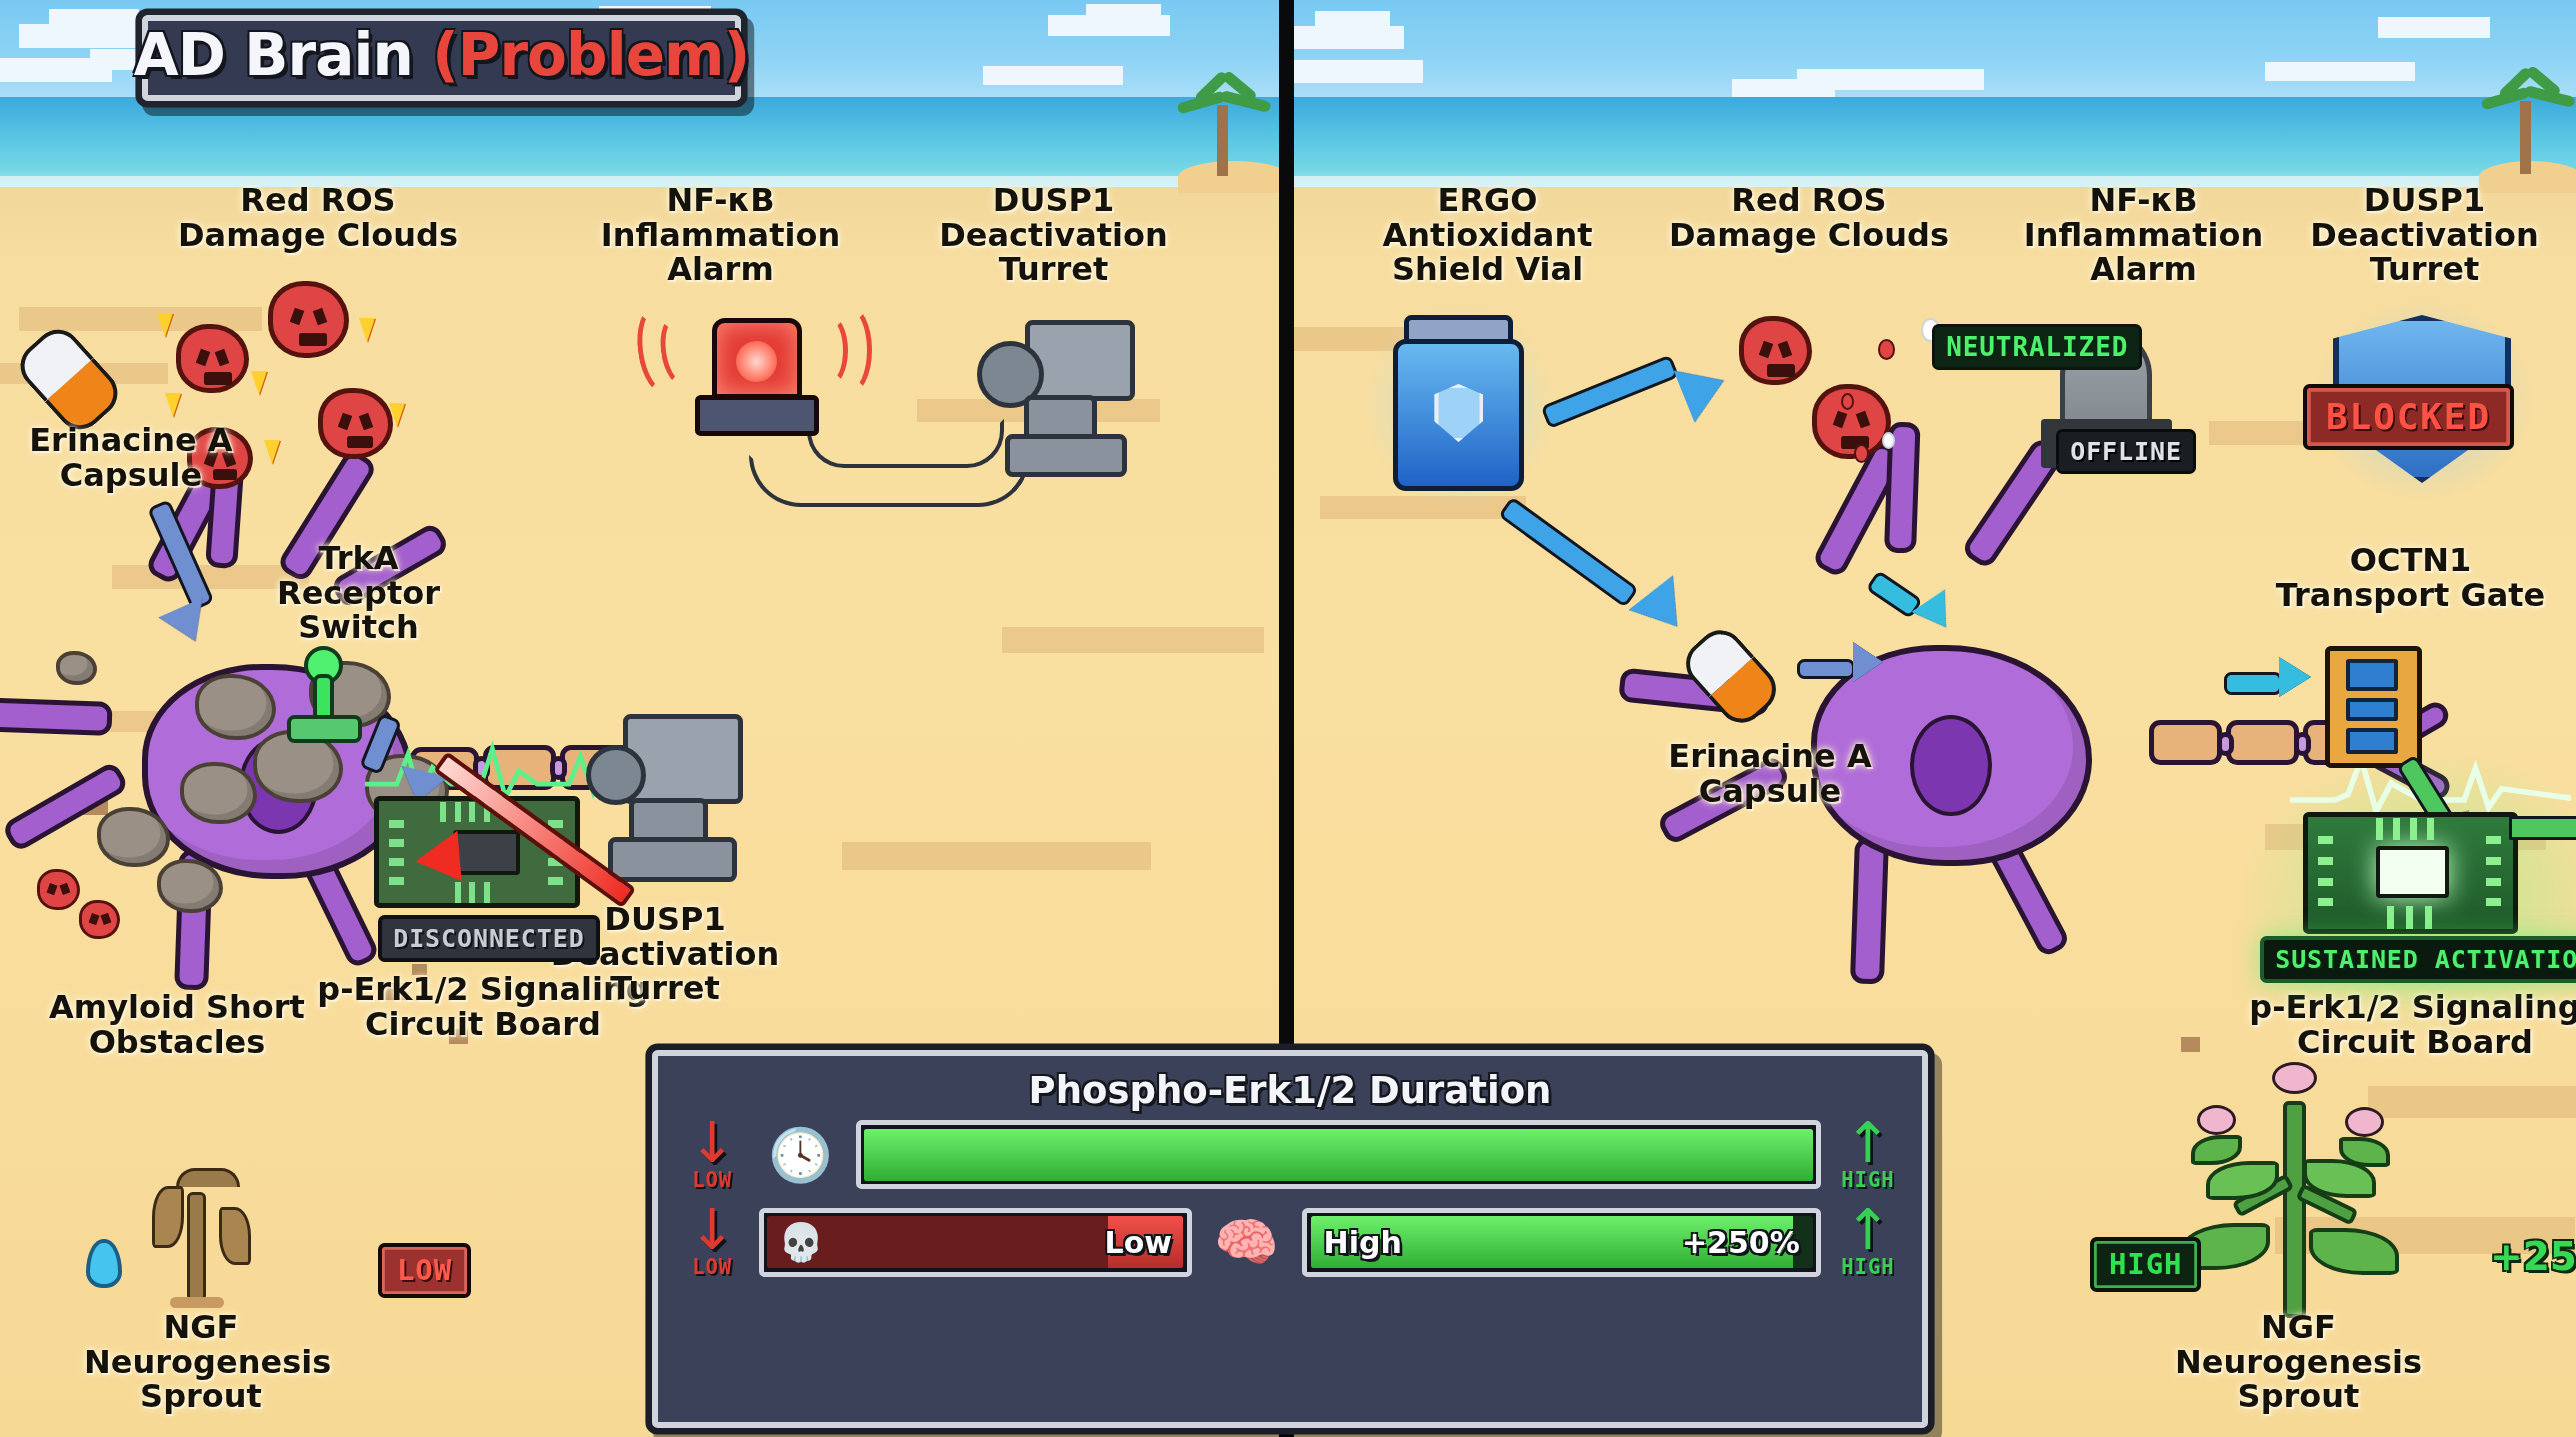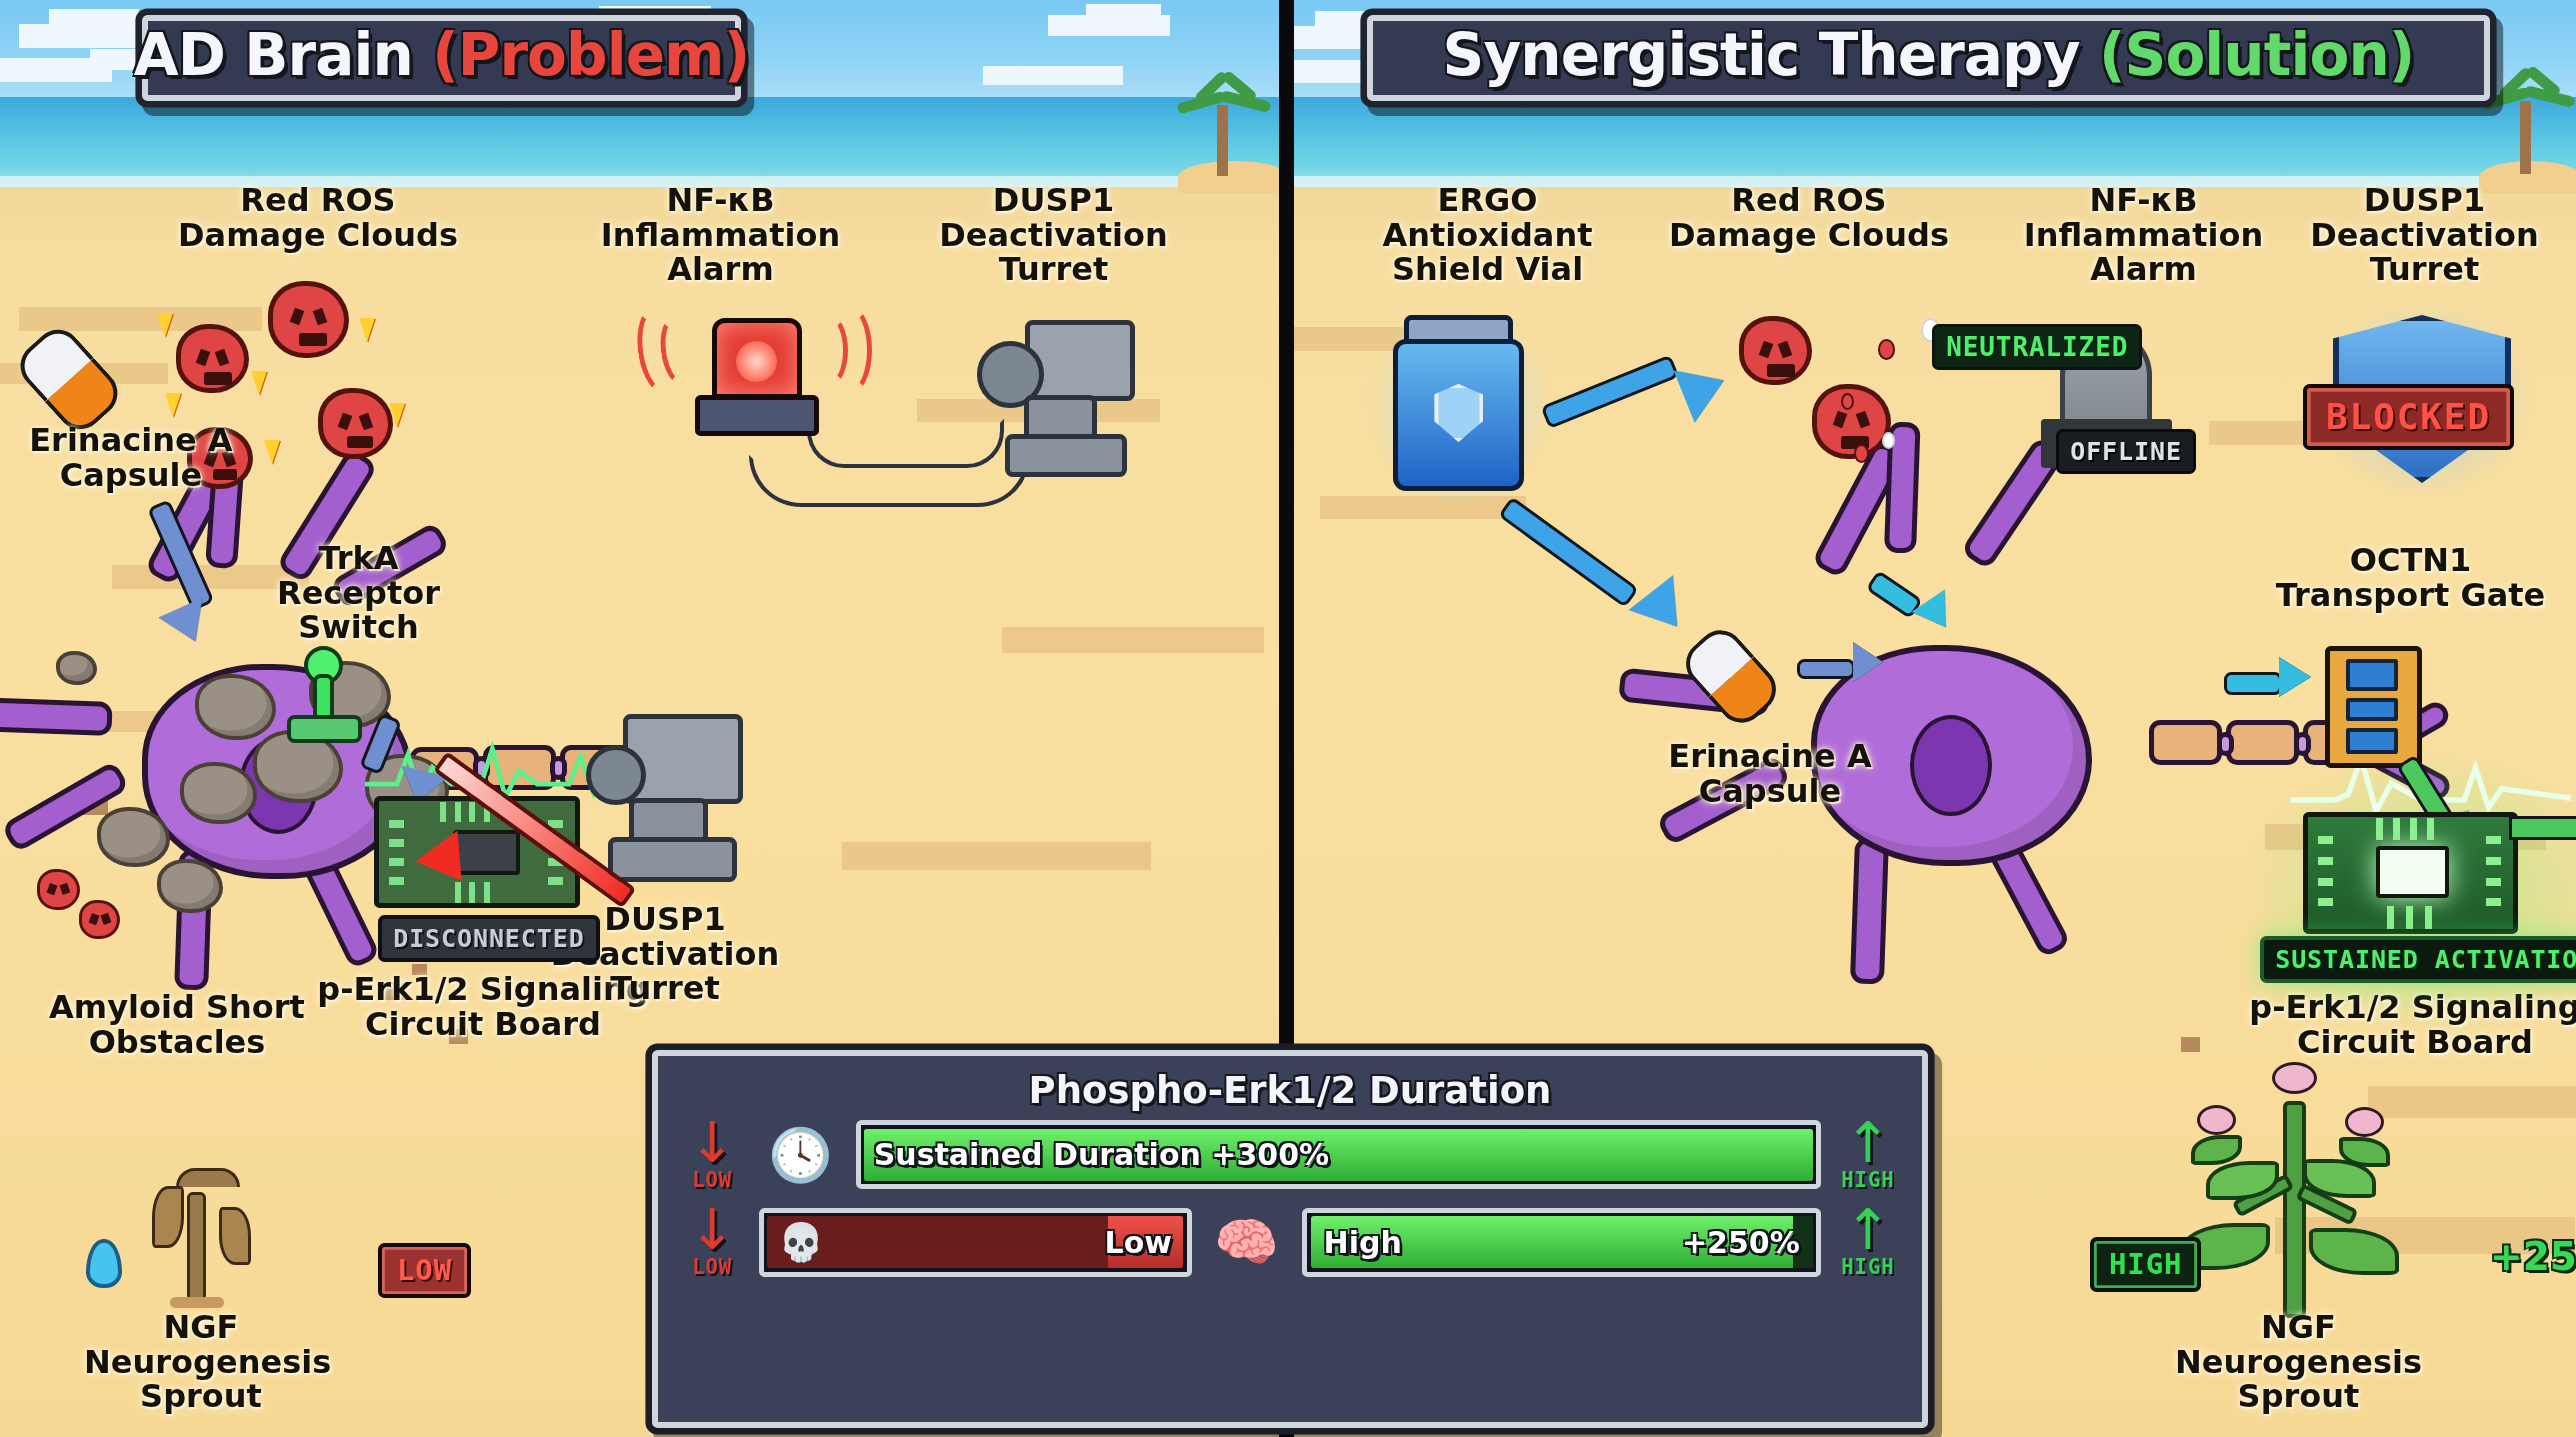--- a/index.html
+++ b/index.html
@@ -622,23 +622,20 @@
     </div>
     <div class="islet" style="left:1187px;top:161px;width:103px;height:32px;"></div>
     <div class="palm" style="left:1176px;top:67px;width:112px;height:109px;">
       <div class="trunk" style="left:52px;top:34px;height:73px;background:#a0724a"></div>
       <div class="frond" style="left:13px;top:26px;width:49px;height:11.2px;border-radius:7.5px;transform:rotate(-16deg)"></div>
       <div class="frond" style="left:56px;top:24px;width:51px;height:11.2px;border-radius:7.5px;transform:rotate(14deg)"></div>
       <div class="frond" style="left:28px;top:11.2px;width:39px;height:11.2px;border-radius:7.5px;transform:rotate(-44deg)"></div>
       <div class="frond" style="left:56px;top:9.4px;width:39px;height:11.2px;border-radius:7.5px;transform:rotate(40deg)"></div>
     </div>
 
-    <div class="title-plaque" style="left:75px;top:15px;width:1123px;height:86px;">
-      <span class="title-text"><span>Synergistic Therapy </span><span class="accent-green">(Solution)</span></span>
-    </div>
 
     <div class="label sz-lg" style="left:60px;top:183px;width:271px;">ERGO
 Antioxidant
 Shield Vial</div>
     <div class="label sz-lg" style="left:358px;top:183px;width:318px;">Red ROS
 Damage Clouds</div>
     <div class="label sz-lg" style="left:711px;top:183px;width:281px;">NF-κB
 Inflammation
 Alarm</div>
     <div class="label sz-lg" style="left:992px;top:183px;width:281px;">DUSP1
@@ -802,21 +799,20 @@
         <div class="arrow-glyph down">↓</div>
         <div class="cap">LOW</div>
       </div>
 
 
       <div class="mid-icon">🕓</div>
 
       <div class="bar-wrap">
         <div class="bar-track good" style="justify-content:flex-start;padding-left:9.4px;">
           <div class="bar-fill good" style="width:100%;"></div>
-          <span class="bar-label">Sustained Duration +300%</span>
         </div>
       </div>
 
       <div class="ind up">
         <div class="arrow-glyph up">↑</div>
         <div class="cap">HIGH</div>
       </div>
     </div>
 
     <div class="compare-row" style="margin-bottom:0">

